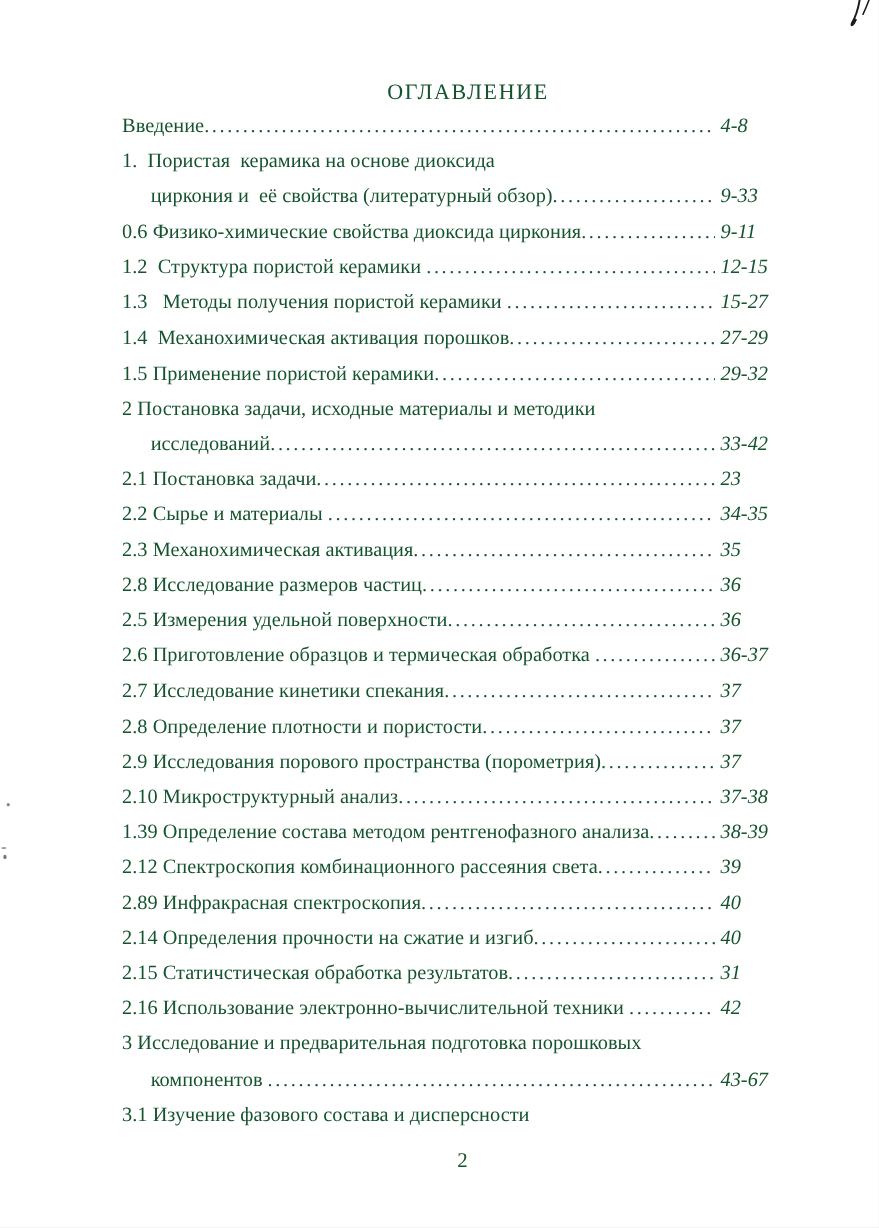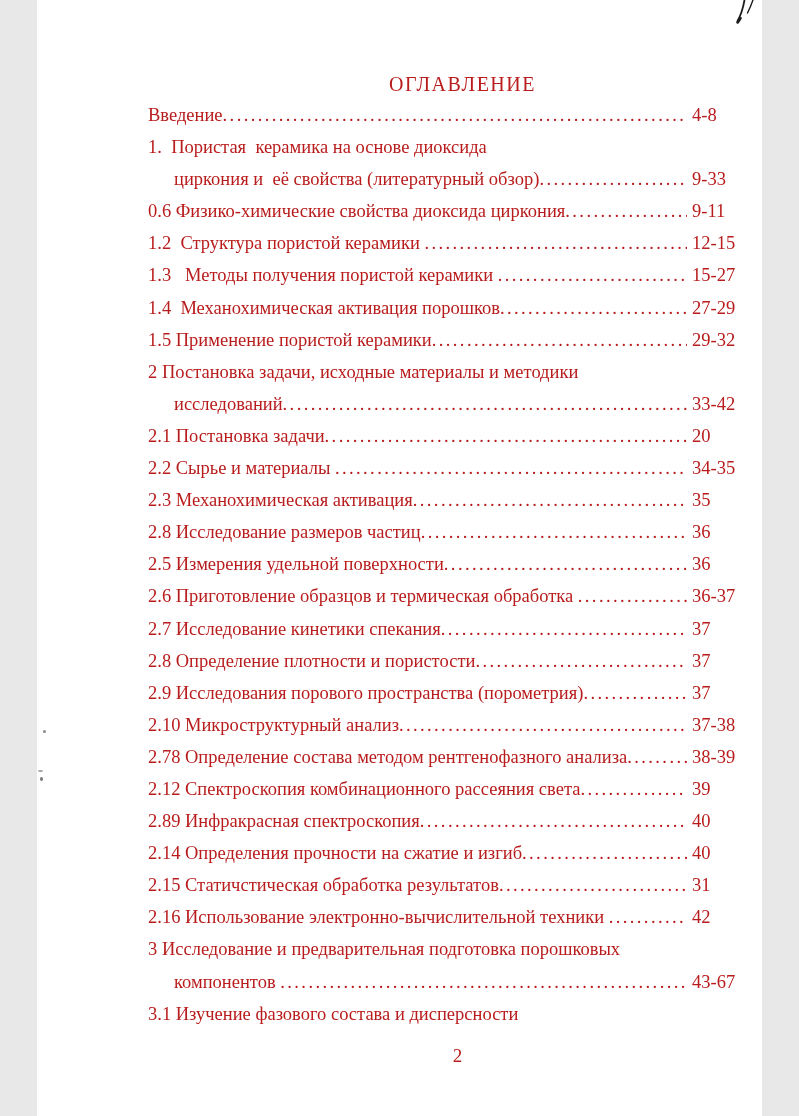--- a/index.html
+++ b/index.html
@@ -1,23 +1,23 @@
 <!DOCTYPE html>
 <html><head>
 <meta charset="utf-8">
 <style>
   * { box-sizing: border-box; }
   html, body { margin: 0; padding: 0; background: #e8e8e8; }
   .sheet {
     position: relative;
-    width: 725px;
+    width: 799px;
     height: 1116px;
     margin: 0 auto;
     background: #ffffff;
-    color: #b91c1c;
+    color: #14532d;
     font-family: "Liberation Serif", "DejaVu Serif", serif;
     overflow: hidden;
   }
   .title {
     position: absolute;
     top: 72px;
     left: 0;
     width: 799px;
     margin: 0;
     padding-left: 52px;           
@@ -50,20 +50,21 @@
     min-width: 0;
     overflow: hidden;
     white-space: nowrap;
     letter-spacing: 2.4px;
     margin-right: 5px;
   }
   .row .pg {
     flex: 0 0 50px;
     text-align: left;
     white-space: nowrap;
+    font-style: italic;
   }
   .folio {
     position: absolute;
     top: 1043px;
     left: 0;
     width: 799px;
     padding-left: 42px;
     text-align: center;
     font-size: 19px;
     line-height: 26px;
@@ -159,21 +160,21 @@
 
   <div class="row indent">
     <span class="t">исследований</span>
     <span class="leader">......................................................................................................................................................</span>
     <span class="pg">33-42</span>
   </div>
 
   <div class="row">
     <span class="t">2.1 Постановка задачи</span>
     <span class="leader">......................................................................................................................................................</span>
-    <span class="pg">20</span>
+    <span class="pg">23</span>
   </div>
 
   <div class="row">
     <span class="t">2.2 Сырье и материалы </span>
     <span class="leader">......................................................................................................................................................</span>
     <span class="pg">34-35</span>
   </div>
 
   <div class="row">
     <span class="t">2.3 Механохимическая активация</span>
@@ -217,21 +218,21 @@
     <span class="pg">37</span>
   </div>
 
   <div class="row">
     <span class="t">2.10 Микроструктурный анализ</span>
     <span class="leader">......................................................................................................................................................</span>
     <span class="pg">37-38</span>
   </div>
 
   <div class="row">
-    <span class="t">2.78 Определение состава методом рентгенофазного анализа</span>
+    <span class="t">1.39 Определение состава методом рентгенофазного анализа</span>
     <span class="leader">......................................................................................................................................................</span>
     <span class="pg">38-39</span>
   </div>
 
   <div class="row">
     <span class="t">2.12 Спектроскопия комбинационного рассеяния света</span>
     <span class="leader">......................................................................................................................................................</span>
     <span class="pg">39</span>
   </div>
 

